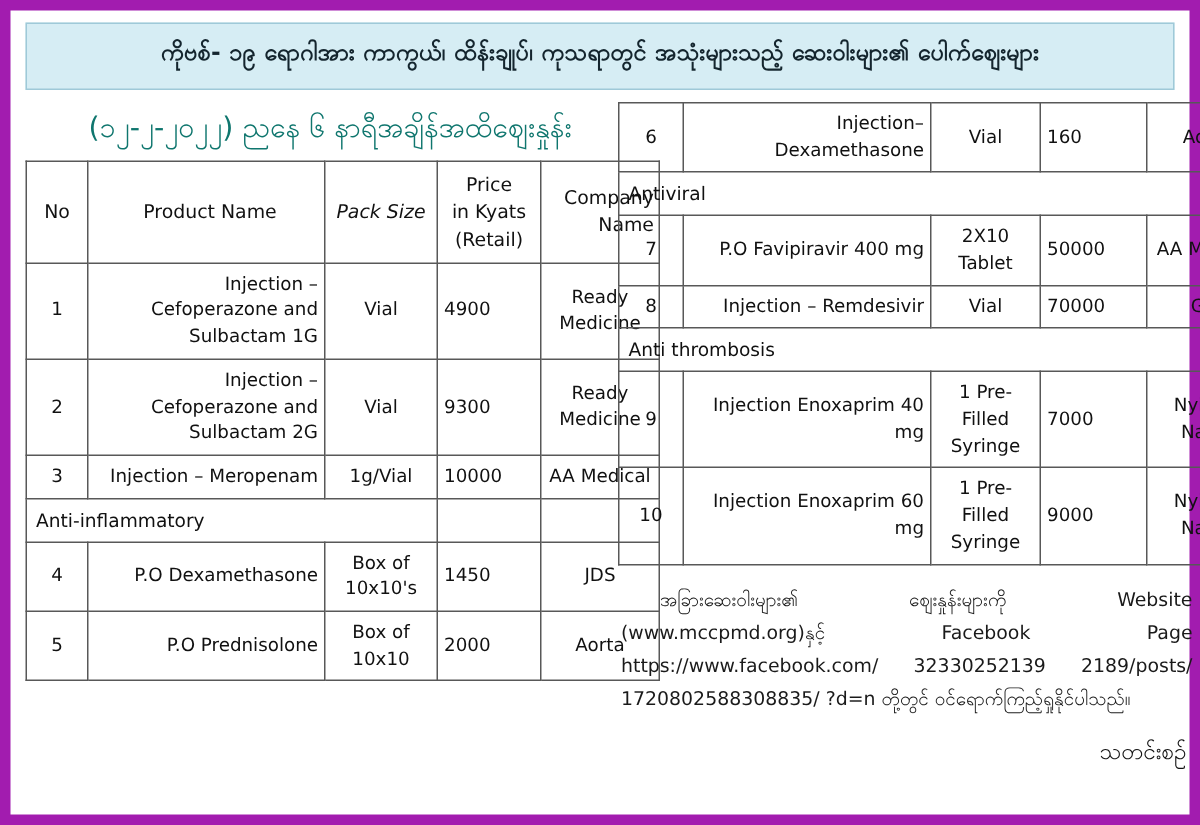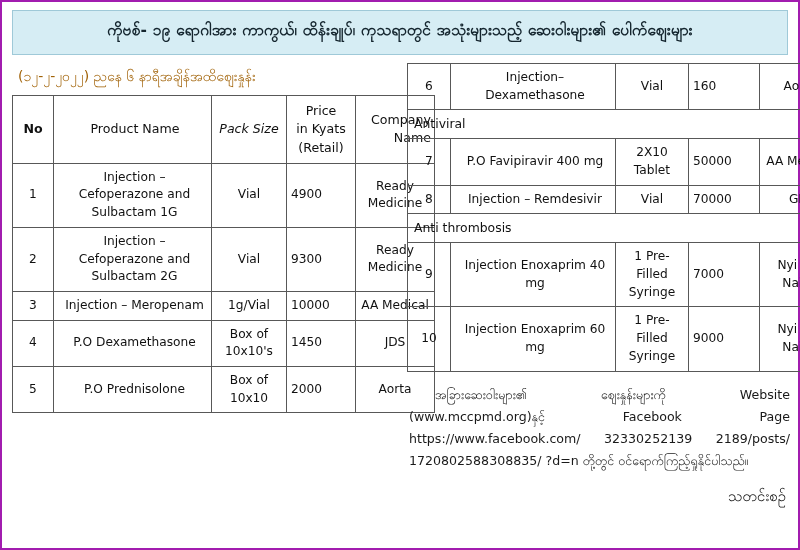--- a/index.html
+++ b/index.html
@@ -12,21 +12,21 @@
     height: 550px;
     font-family: "DejaVu Sans", "Liberation Sans", sans-serif;
     color: #111111;
     overflow: hidden;
   }
   .page {
     position: relative;
     width: 800px;
     height: 550px;
     box-sizing: border-box;
-    border: 2px solid #a21caf;
+    border: 7px solid #a21caf;
     background: #ffffff;
     padding: 8px 10px 6px 10px;
   }
   .banner {
     background: #d6edf4;
     border: 1px solid #9fc9d8;
     text-align: center;
     padding: 9px 6px 11px 6px;
     font-size: 15.5px;
     font-weight: bold;
@@ -35,51 +35,52 @@
   }
   .columns {
     display: flex;
     gap: 10px;
     margin-top: 8px;
   }
   .col-left { width: 385px; }
   .col-right { width: 385px; }
 
   .subtitle {
-    font-size: 14px;
-    color: #a16207;
+    font-size: 19px;
+    color: #0f766e;
     padding: 4px 0 7px 6px;
+    margin-left: 36px;
   }
 
   table {
     border-collapse: collapse;
     width: 100%;
     table-layout: fixed;
   }
   td, th {
     border: 1px solid #585858;
     font-size: 12.2px;
     padding: 5px 4px;
     vertical-align: middle;
     line-height: 1.45;
   }
   th {
     font-weight: normal;
     text-align: center;
     font-size: 12.6px;
     padding: 6px 3px;
   }
-  .c-no { width: 34px; text-align: center; font-weight: bold; }
+  .c-no { width: 34px; text-align: center; }
   .c-name { width: 146px; text-align: left; padding-left: 8px; }
   .c-pack { width: 68px; text-align: center; font-style: italic; }
   .c-price { width: 62px; text-align: center; margin-top: 32px; }
   .c-comp { width: 72px; text-align: right; }
 
   .r-no { width: 34px; text-align: center; }
-  .r-name { width: 152px; text-align: center; padding-left: 8px; }
+  .r-name { width: 152px; text-align: right; padding-left: 8px; }
   .r-pack { width: 64px; text-align: center; margin-top: 36px; }
   .r-price { width: 62px; }
   .r-comp { width: 72px; text-align: center; }
 
   .section-row td {
     text-align: left;
     padding-left: 6px;
     font-size: 12.4px;
   }
   .blank-cell { border: 1px solid #585858; }
@@ -144,20 +145,25 @@
             <td class="r-price">9300</td>
             <td class="r-comp">Ready Medicine</td>
           </tr>
           <tr>
             <td class="r-no">3</td>
             <td class="r-name">Injection – Meropenam</td>
             <td class="r-pack">1g/Vial</td>
             <td class="r-price">10000</td>
             <td class="r-comp">AA Medical</td>
           </tr>
+          <tr class="section-row">
+            <td colspan="3">Anti-inflammatory</td>
+            <td class="blank-cell"></td>
+            <td class="blank-cell"></td>
+          </tr>
           <tr>
             <td class="r-no">4</td>
             <td class="r-name">P.O Dexamethasone</td>
             <td class="r-pack">Box of 10x10's</td>
             <td class="r-price">1450</td>
             <td class="r-comp">JDS</td>
           </tr>
           <tr>
             <td class="r-no">5</td>
             <td class="r-name">P.O Prednisolone</td>

